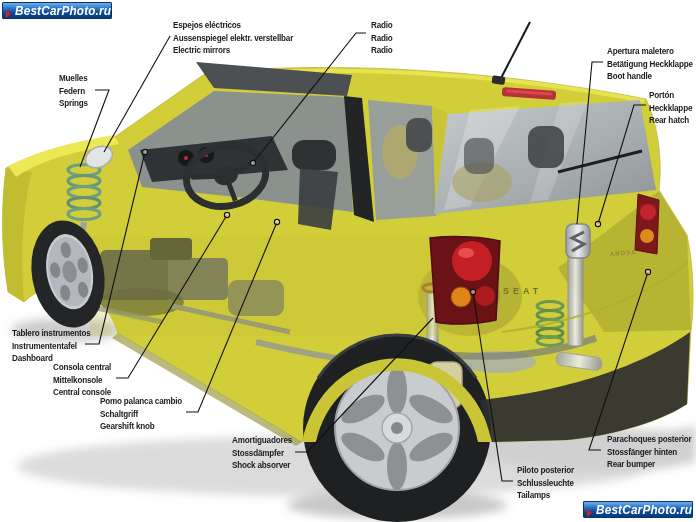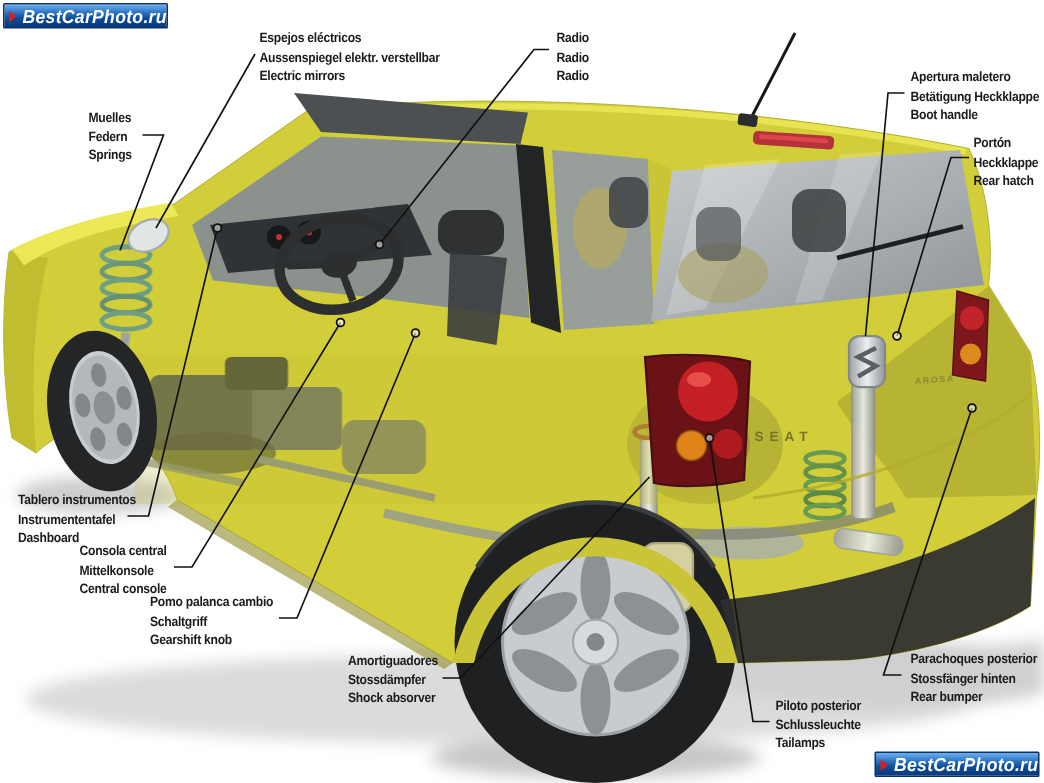--- a/index.html
+++ b/index.html
@@ -2,21 +2,21 @@
 <html><head>
 <meta charset="utf-8">
 <style>
   html,body{margin:0;padding:0;background:#fff;}
   .stage{position:relative;width:696px;height:522px;background:#fff;overflow:hidden;
          font-family:"Liberation Sans",sans-serif;}
   .stage svg{position:absolute;left:0;top:0;}
   .label{position:absolute;font:bold 9px/12.5px "Liberation Sans",sans-serif;
          color:#1b1b1b;white-space:nowrap;letter-spacing:-0.2px;
          transform:scaleX(.9);transform-origin:0 0;}
-  .logo{position:absolute;height:17px;width:110px;display:flex;align-items:center;
+  .logo{position:absolute;height:17px;width:110px;display:flex;align-items:flex-end;
         gap:4px;padding:0 2px 0 3px;box-sizing:border-box;
         background:linear-gradient(180deg,#6cb0ef 0%,#2a70c0 38%,#0d4b96 62%,#083a7c 100%);
         border:1px solid #0a3168;border-radius:1px;}
   .logo .chev{width:0;height:0;border-left:5px solid #d81f1f;
         border-top:4px solid transparent;border-bottom:4px solid transparent;flex:0 0 auto;}
   .logo .txt{color:#fff;font:italic bold 12.5px "Liberation Sans",sans-serif;
         letter-spacing:.2px;transform:scaleX(.94);transform-origin:0 50%;}
 </style>
 </head>
 <body>

